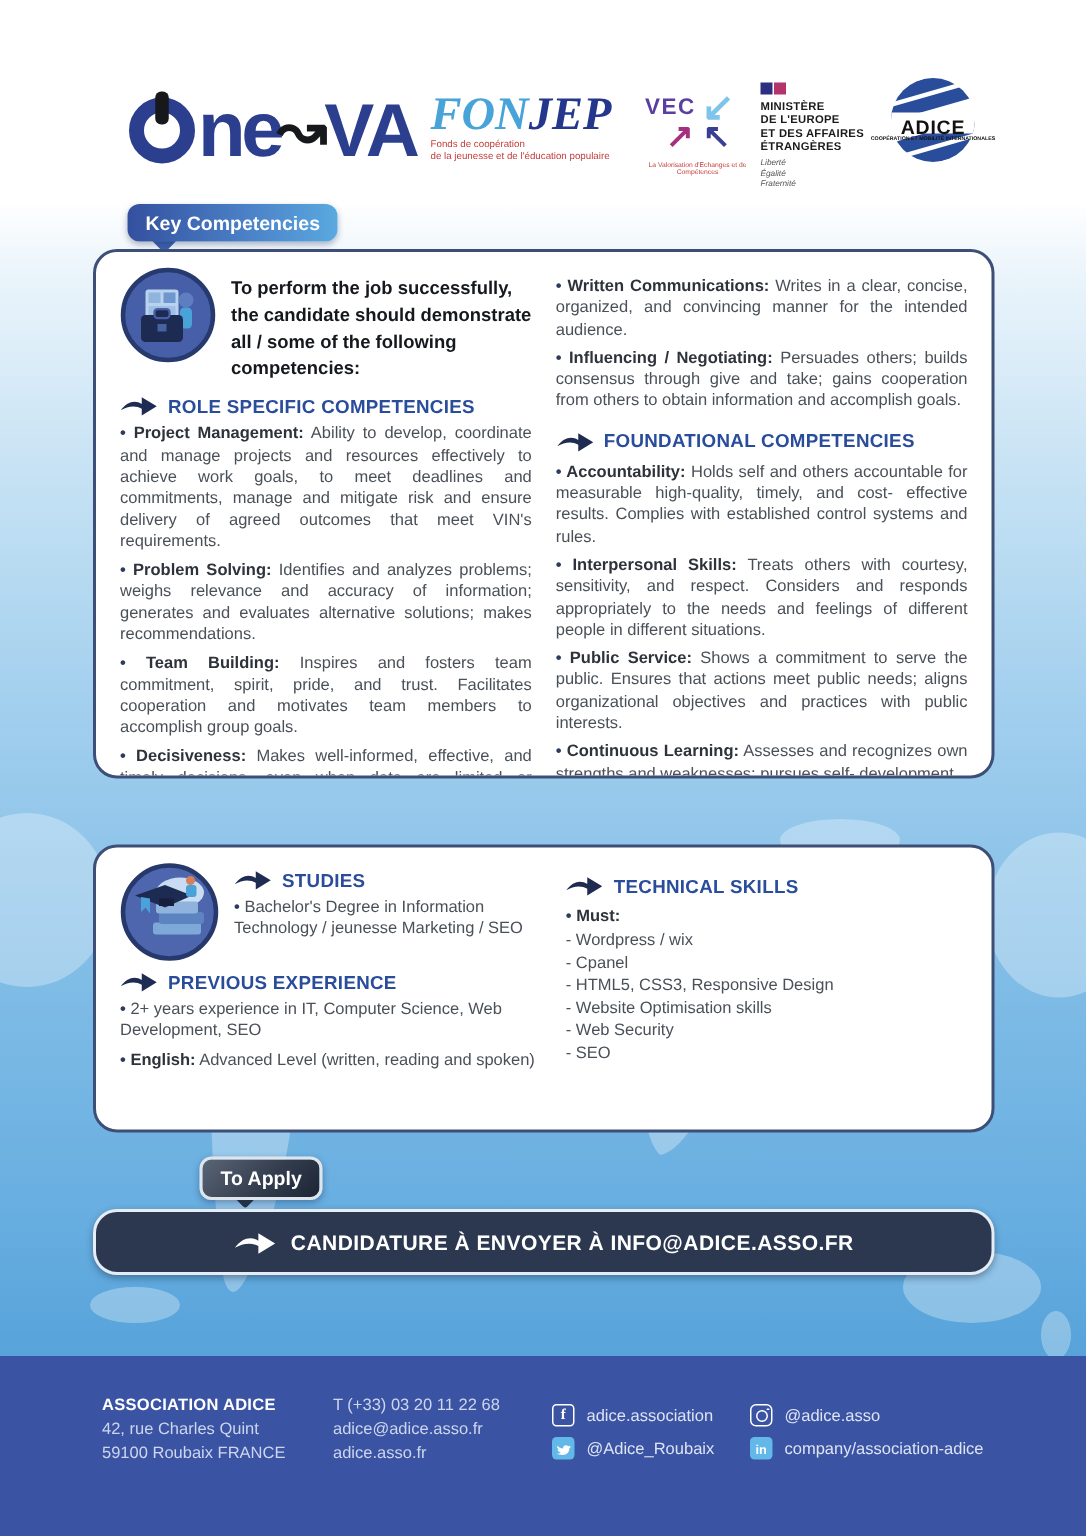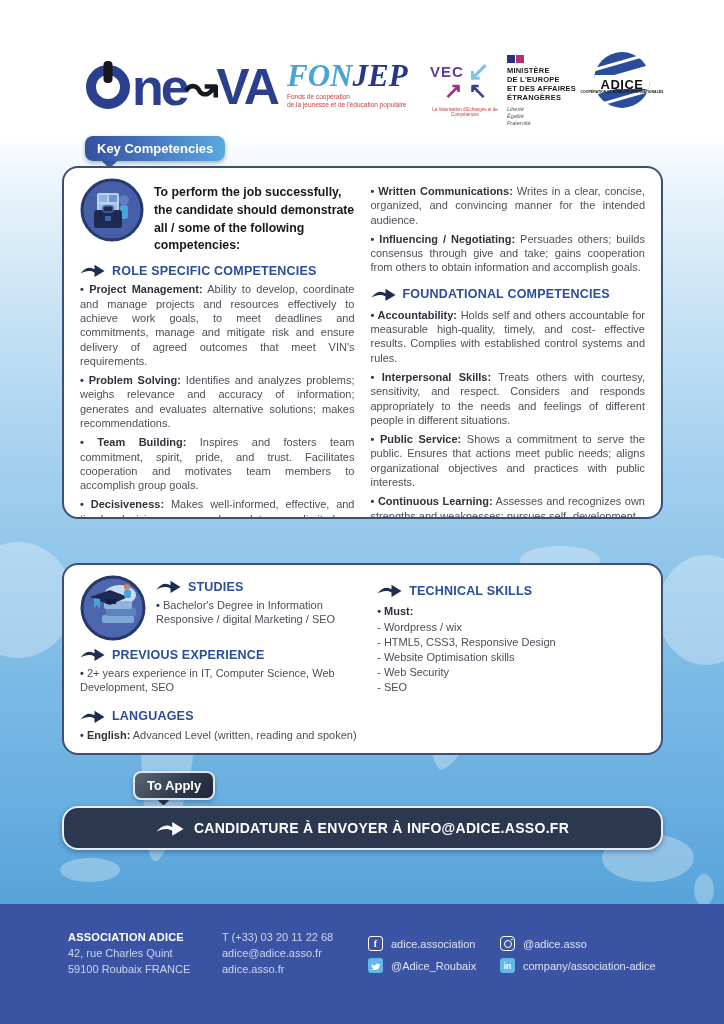--- a/index.html
+++ b/index.html
@@ -283,52 +283,47 @@
             <circle cx="47" cy="12" r="3" fill="#d77f5a"></circle>
             <rect x="44" y="15" width="7" height="8" rx="2" fill="#4aa3d8"></rect>
           </svg>
           <div class="studies-block">
             <div class="sec-head" style="margin-top:0;">
               <svg class="arr" width="25" height="15" viewBox="0 0 25 15">
                   <use href="#swoosh-arrow"></use>
                 </svg>
               <span>STUDIES</span>
             </div>
-            <p class="bullet"><span>Bachelor's Degree in Information Responsive / digital Marketing / SEO</span></p>
+            <p class="bullet"><span>Bachelor's Degree in Information Technology / jeunesse Marketing / SEO</span></p>
           </div>
         </div>
 
         <div class="sec-head">
           <svg class="arr" width="25" height="15" viewBox="0 0 25 15">
               <use href="#swoosh-arrow"></use>
             </svg>
           <span>PREVIOUS EXPERIENCE</span>
         </div>
         <p class="bullet" style="text-align:left;"><span>2+ years experience in IT, Computer Science, Web Development, SEO</span></p>
 
-        <div class="sec-head" style="margin-top:14px;">
-          <svg class="arr" width="25" height="15" viewBox="0 0 25 15">
-              <use href="#swoosh-arrow"></use>
-            </svg>
-          <span>LANGUAGES</span>
-        </div>
         <p class="bullet" style="text-align:left;"><span class="b-label">English:</span> <span>Advanced Level (written, reading and spoken)</span></p>
       </div>
 
       <div class="col-right">
         <div class="sec-head" style="margin-top:8px;">
           <svg class="arr" width="25" height="15" viewBox="0 0 25 15">
               <use href="#swoosh-arrow"></use>
             </svg>
           <span>TECHNICAL SKILLS</span>
         </div>
         <p class="bullet" style="text-align:left; margin-bottom:2px;"><span class="b-label">Must:</span></p>
         <div>
 
         <p class="skill">- Wordpress / wix</p>
+            <p class="skill">- Cpanel</p>
             <p class="skill">- HTML5, CSS3, Responsive Design</p>
             <p class="skill">- Website Optimisation skills</p>
             <p class="skill">- Web Security</p>
             <p class="skill">- SEO</p>
           </div>
       </div>
     </div>
 
     <div class="bubble bubble-apply">
       <span>To Apply</span>

